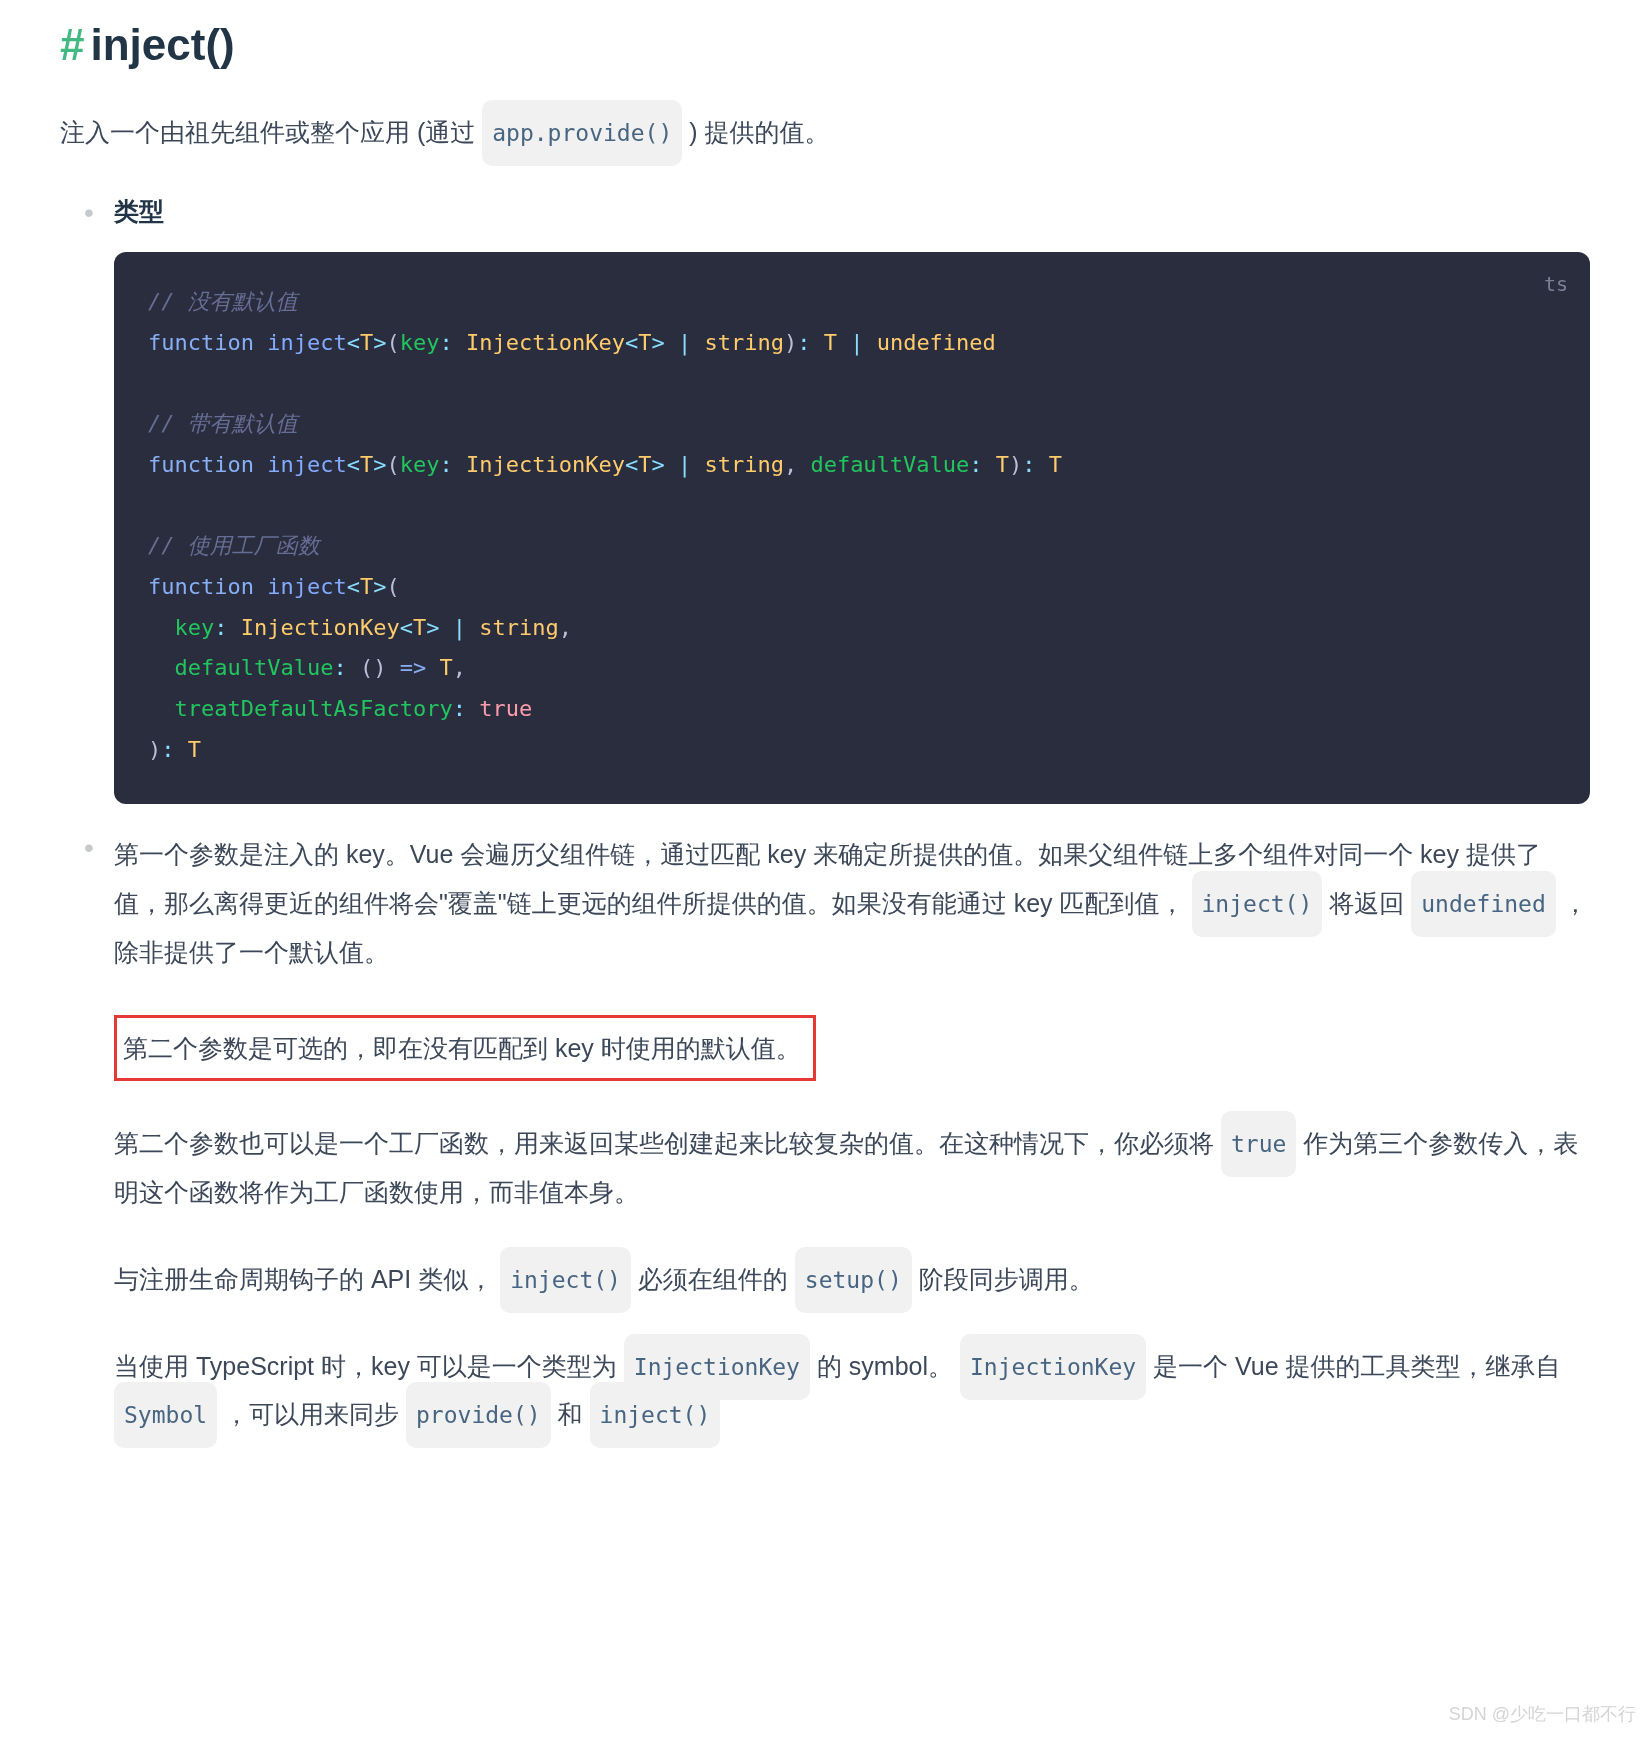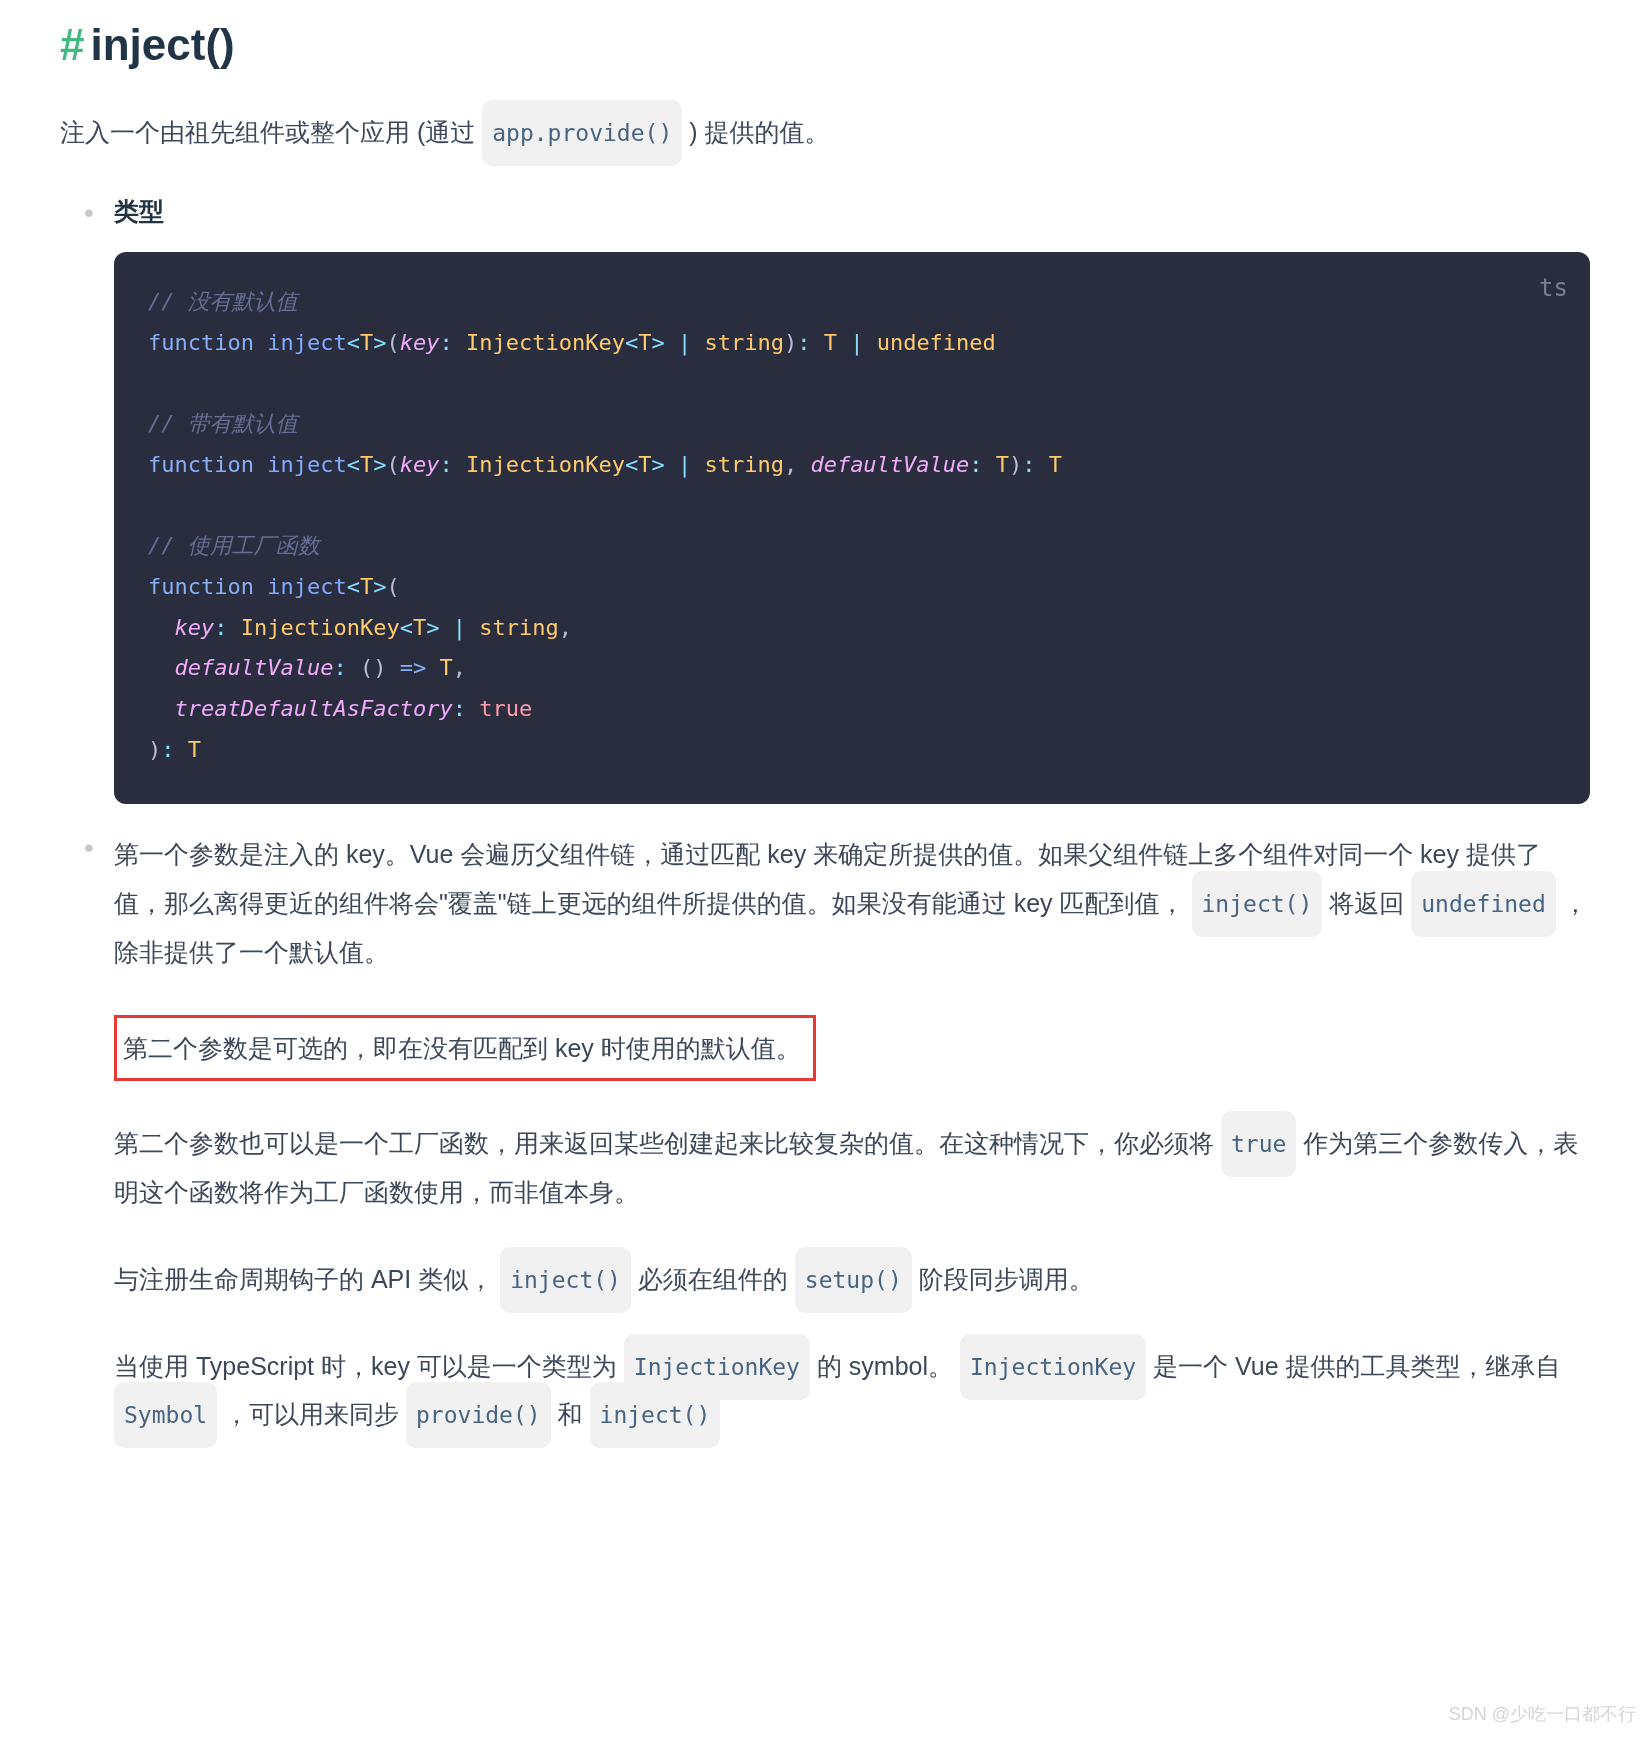--- a/index.html
+++ b/index.html
@@ -69,29 +69,29 @@
     color: #a6accd;
     margin-top: 20px;
     margin-bottom: 20px;
     overflow: hidden;
   }
   .code-lang {
     position: absolute;
     top: 14px;
     right: 22px;
     color: #7b7f95;
-    font-size: 24px;
+    font-size: 20px;
     font-family: inherit;
   }
   .tok-comment { color: #676e95; font-style: italic; }
   .tok-keyword { color: #87aff4; }
   .tok-fn { color: #82aaff; }
   .tok-generic { color: #89ddff; }
   .tok-type { color: #ffcb6b; }
-  .tok-param { color: #f0abfc; font-style: italic; }
+  .tok-param { color: #22c55e; }
   .tok-punct2 { color: #babed8; }
   .tok-op { color: #89ddff; }
   .tok-bool { color: #ff9cac; }
   .code-block pre { margin: 0; white-space: pre; }
   .details p {
     font-size: 25px;
     color: #3c4859;
     line-height: 1.95;
     margin-bottom: 38px;
   }

